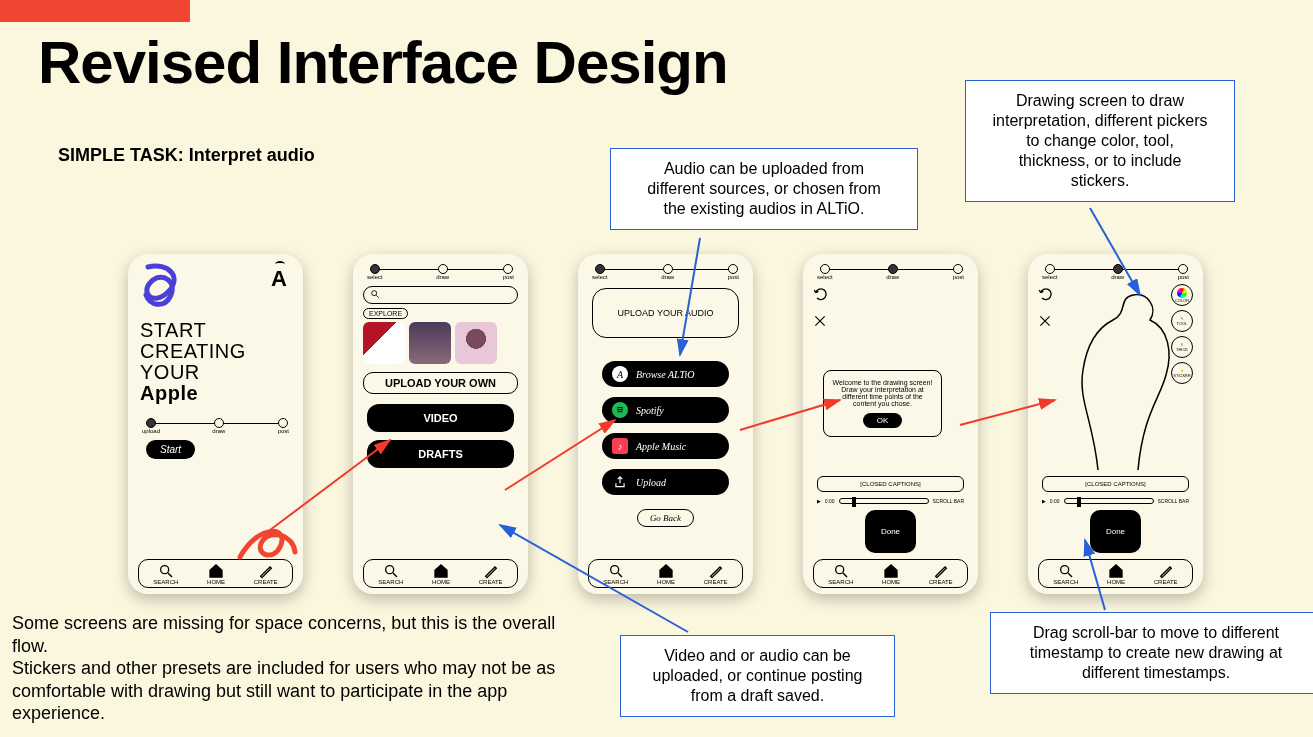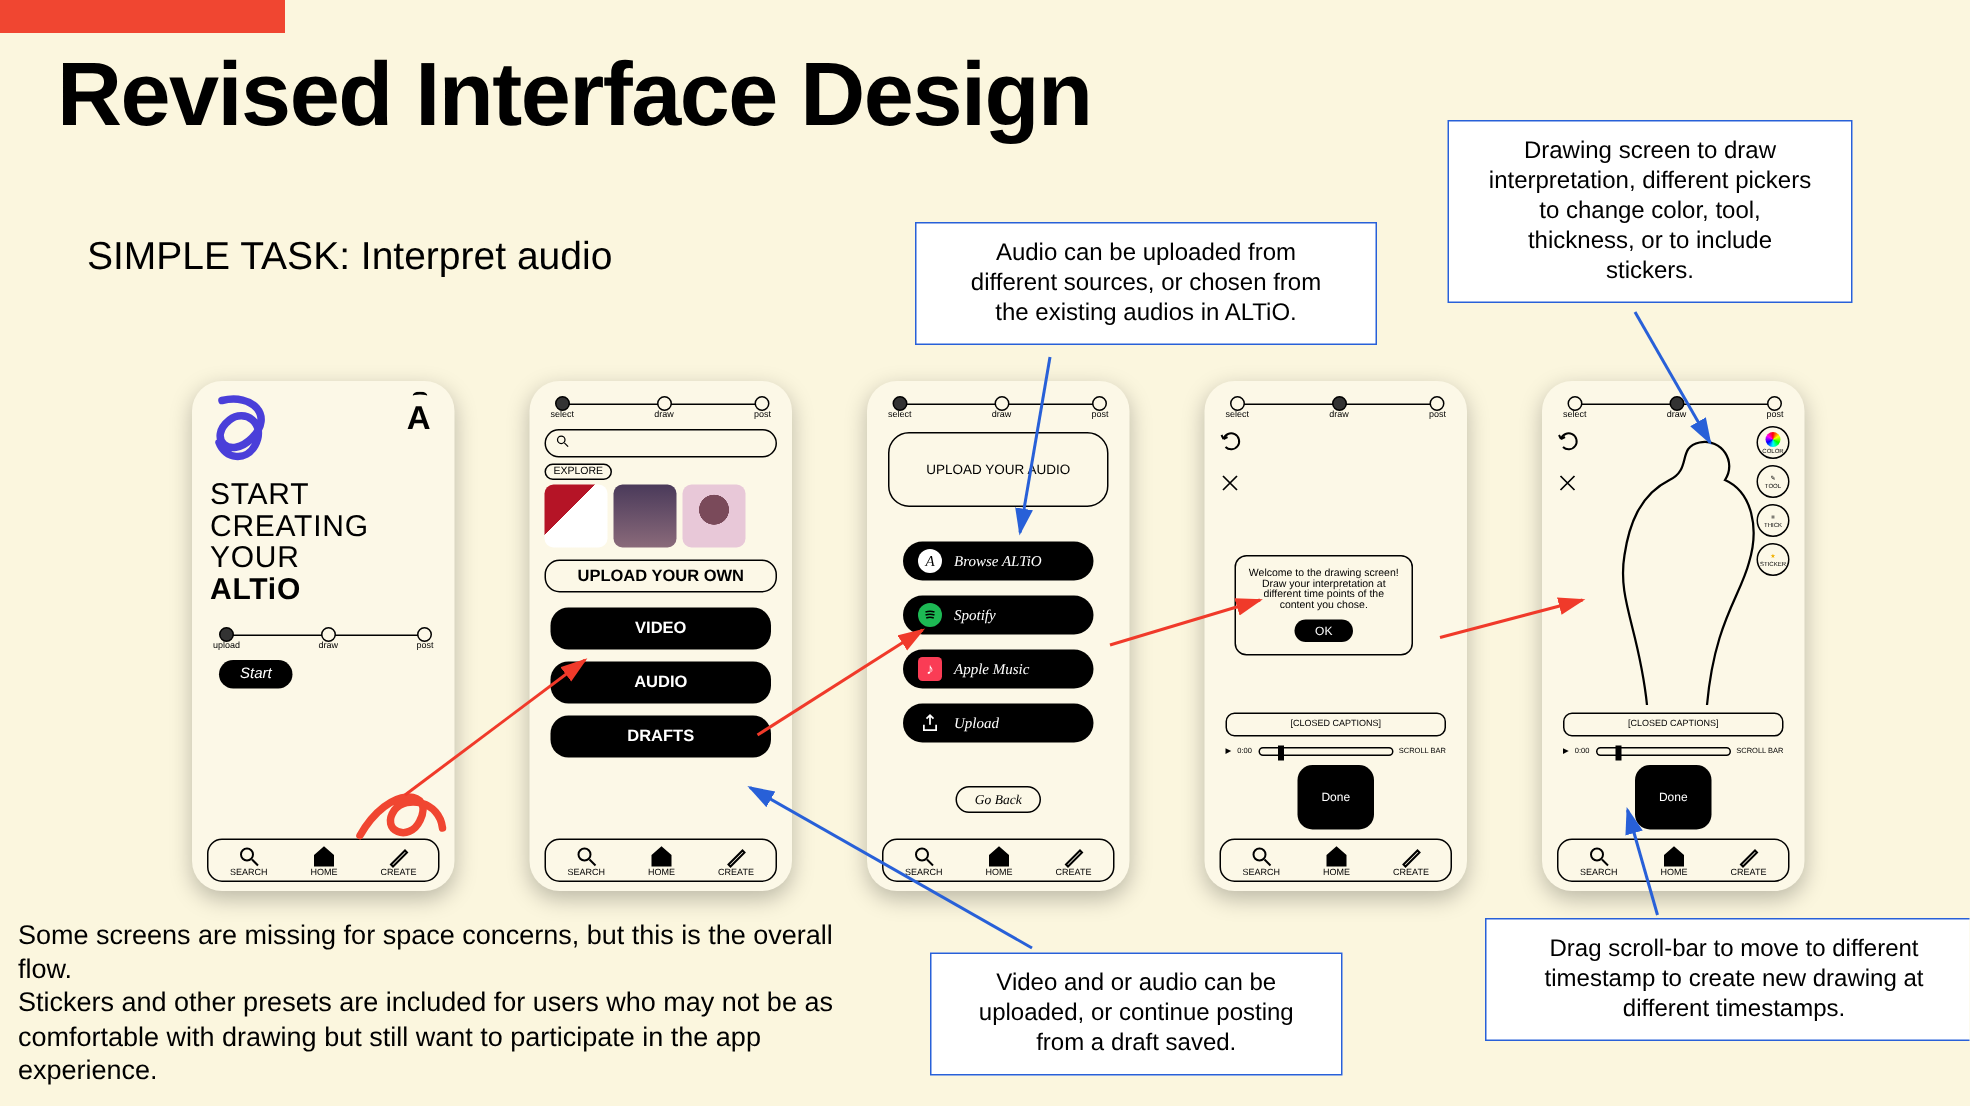--- a/index.html
+++ b/index.html
@@ -19,23 +19,23 @@
   }
   .title {
     position: absolute;
     top: 28px; left: 38px;
     font-size: 60px;
     font-weight: 800;
     letter-spacing: -1px;
   }
   .subtitle {
     position: absolute;
-    top: 155px; left: 58px;
-    font-size: 26px;
-    font-weight: 400;
+    top: 145px; left: 58px;
+    font-size: 18px;
+    font-weight: 700;
   }
   .phones {
     position: absolute;
     top: 254px; left: 128px;
     display: flex;
     gap: 50px;
   }
   .phone {
     width: 175px;
     height: 340px;
@@ -86,21 +86,21 @@
   .search { border:1.5px solid #000; border-radius:10px; padding:2px 6px; font-size:10px; margin:6px 0 4px 0; }
   .explore-row { display:flex; gap:4px; align-items:flex-start; }
   .explore-tag { border:1.5px solid #000; border-radius:8px; font-size:7px; padding:1px 5px; align-self:flex-start; }
   .thumb { width:42px; height:42px; border-radius:6px; }
   .upload-own { border:1.5px solid #000; border-radius:10px; text-align:center; font-size:11px; font-weight:700; padding:4px 0; margin:8px 0 6px 0; }
   .pill { background:#000; color:#fff; border-radius:12px; text-align:center; font-size:11px; font-weight:600; padding:8px 0; margin:4px 4px; }
   
   .upload-audio { border:1.5px solid #000; border-radius:14px; text-align:center; font-size:9px; padding:19px 6px; margin:8px 4px 18px 4px; }
   .src-pill { background:#000; color:#fff; border-radius:14px; display:flex; align-items:center; gap:8px; padding:5px 10px; margin:5px 14px; font-size:10px; font-style:italic; font-family: Georgia, serif; }
   .src-icon { width:16px; height:16px; border-radius:3px; display:flex; align-items:center; justify-content:center; font-size:10px; }
-  .go-back { border:1.5px solid #000; border-radius:12px; font-size:9px; padding:3px 12px; width:fit-content; margin:24px auto 0 auto; font-family: Georgia, serif; font-style:italic; }
+  .go-back { border:1.5px solid #000; border-radius:12px; font-size:9px; padding:3px 12px; width:fit-content; margin:9px auto 0 auto; font-family: Georgia, serif; font-style:italic; }
   
   .canvas-area { flex:1; position:relative; }
   .side-icons-left { position:absolute; left:0; top:6px; display:flex; flex-direction:column; gap:8px; }
   .side-icons-right { position:absolute; right:0; top:4px; display:flex; flex-direction:column; gap:4px; }
   .tool-badge { border:1px solid #000; border-radius:50%; width:22px; height:22px; display:flex; flex-direction:column; align-items:center; justify-content:center; font-size:4px; background:#fcf8e7; }
   .modal { position:absolute; top:90px; left:10px; right:26px; background:#fcf8e7; border:1.5px solid #000; border-radius:8px; padding:8px 6px; text-align:center; font-size:7px; }
   .ok-btn { background:#000; color:#fff; border-radius:10px; padding:3px 14px; font-size:8px; width:fit-content; margin:6px auto 0 auto; }
   .captions { border:1.5px solid #000; border-radius:6px; font-size:6px; text-align:center; padding:4px 0; margin:0 4px 4px 4px; }
   .scroll-row { display:flex; align-items:center; gap:4px; font-size:5px; margin:2px 4px 4px 4px; }
   .scroll-track { flex:1; height:6px; border:1px solid #000; border-radius:3px; position:relative; }
@@ -128,21 +128,21 @@
           <svg viewBox="0 0 50 50">
               <path d="M10 5 C30 0,45 15,30 30 C15 45,0 30,15 18 C25 10,40 20,32 35 C26 46,12 44,8 33" stroke="#4a3fd9" stroke-width="5" fill="none" stroke-linecap="round"></path>
             </svg>
         </span>
         <span class="logo-a">A</span>
       </div>
       <div class="p1-text">
         <div>START</div>
         <div>CREATING</div>
         <div>YOUR</div>
-        <div class="bold">ALTiO</div>
+        <div class="bold">Apple</div>
       </div>
       <div class="progress" style="margin-top:14px">
         <div class="progress-line"></div>
         <div class="step">
             <div class="dot filled"></div>
             <span>upload</span>
           </div>
         <div class="step">
             <div class="dot"></div>
             <span>draw</span>
@@ -206,21 +206,20 @@
       <div class="explore-row">
         <div class="explore-tag">EXPLORE</div>
       </div>
       <div class="explore-row" style="margin-top:3px">
         <div class="thumb" style="background:linear-gradient(135deg,#b51426 40%,#fff 40%)"></div>
         <div class="thumb" style="background:linear-gradient(#4a3a5a,#8a6a7a)"></div>
         <div class="thumb" style="background:radial-gradient(circle at 50% 40%,#7a4a5a 30%,#e8c8d8 31%)"></div>
       </div>
       <div class="upload-own">UPLOAD YOUR OWN</div>
       <div class="pill">VIDEO</div>
-      <div class="pill">AUDIO</div>
       <div class="pill">DRAFTS</div>
     </div>
     <div class="bottom-nav">
       <div class="nav-item">
           <svg viewBox="0 0 24 24">
             <circle cx="10" cy="10" r="6" stroke="#000" stroke-width="2" fill="none"></circle>
             <line x1="15" y1="15" x2="21" y2="21" stroke="#000" stroke-width="2"></line>
           </svg>
           <span>SEARCH</span>
         </div>

